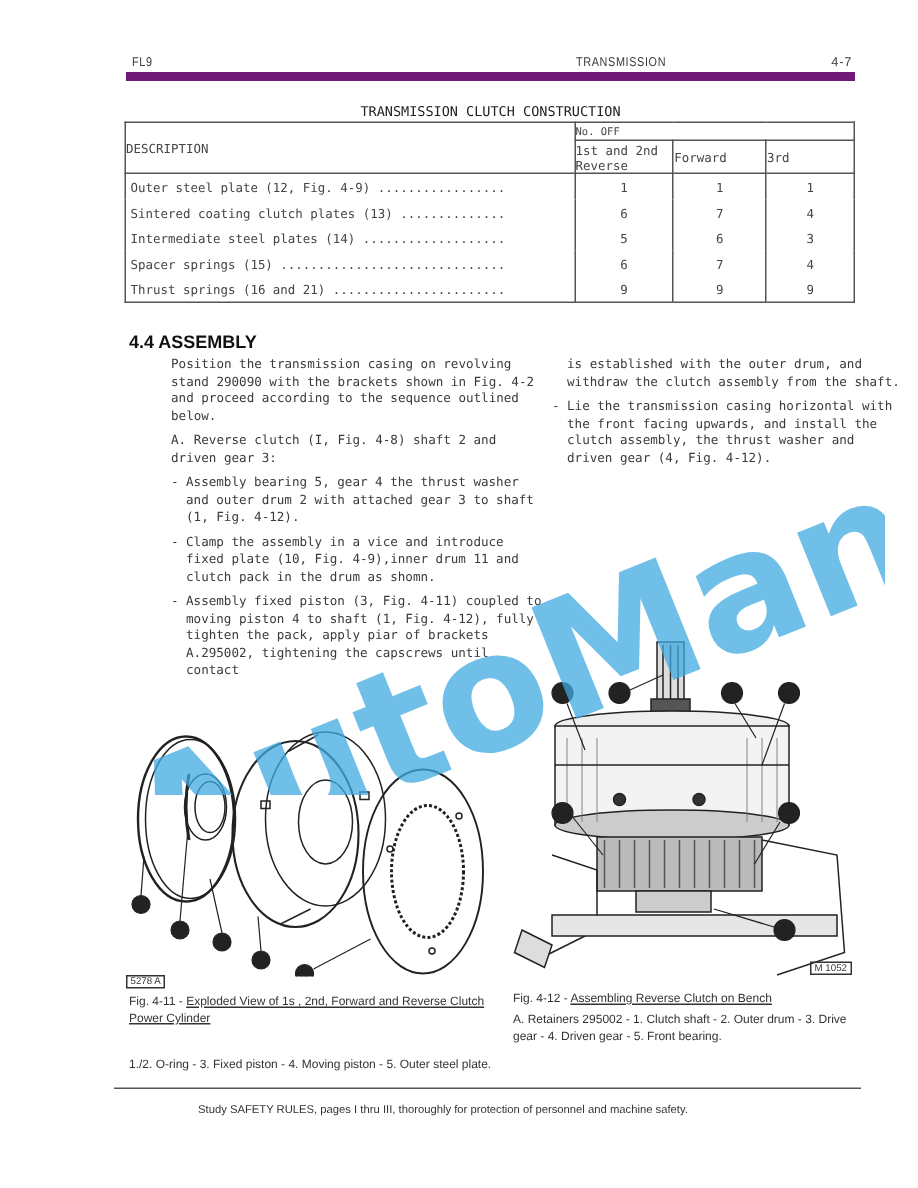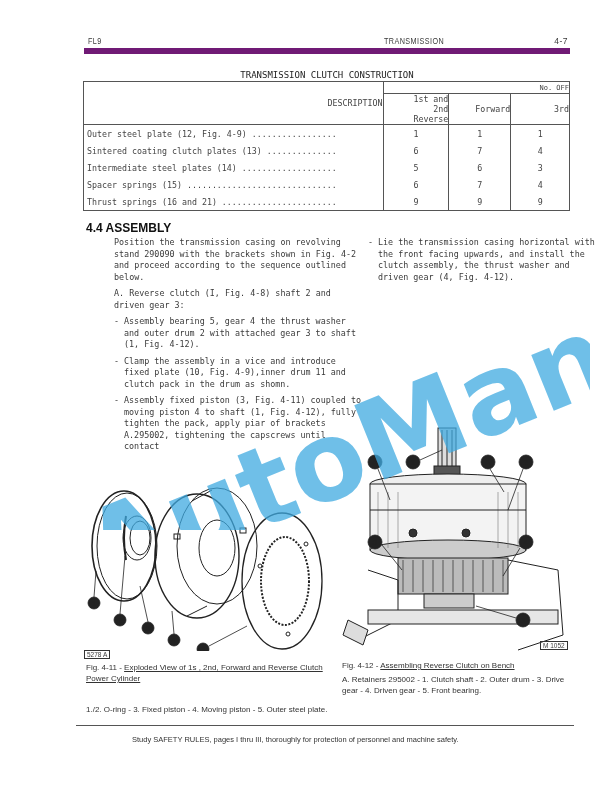--- a/index.html
+++ b/index.html
@@ -4,21 +4,21 @@
   <style>
     html, body { margin: 0; padding: 0; background: #ffffff; }
     body { width: 612px; height: 792px; position: relative; overflow: hidden; font-family: "DejaVu Sans Mono", monospace; color: #3a3a3a; }
     .header { position: absolute; left: 84px; top: 34px; width: 486px; height: 14px; border-bottom: 6px solid #701a75; font-family: "Liberation Sans Narrow", "Liberation Sans", sans-serif; font-size: 8.5px; letter-spacing: 0.5px; }
     .header .left { position: absolute; left: 4px; top: 2px; transform: scaleX(0.85); transform-origin: left; }
     .header .center { position: absolute; left: 300px; top: 2px; transform: scaleX(0.85); transform-origin: left; }
     .header .right { position: absolute; right: 2px; top: 2px; margin-left: 45px; }
     .table-title { position: absolute; left: 84px; top: 70px; width: 486px; text-align: center; font-size: 9px; color: #222; }
     table.clutch { position: absolute; left: 83px; top: 81px; width: 487px; border-collapse: collapse; font-size: 8.3px; color: #444; }
     table.clutch td, table.clutch th { border: 1px solid #555; font-weight: normal; padding: 0; }
-    table.clutch thead th { text-align: right; padding-left: 16px; }
+    table.clutch thead th { text-align: left; }
     table.clutch .noof { height: 11px; font-size: 7px; }
     table.clutch .sub { height: 22px; line-height: 10px; }
     table.clutch tbody td { height: 17px; }
     table.clutch tbody td.desc { text-align: left; padding-left: 3px; white-space: nowrap; overflow: hidden; border-top: none; border-bottom: none; }
     table.clutch tbody td.num { text-align: center; border-top: none; border-bottom: none; }
     table.clutch tbody tr:last-child td { border-bottom: 1px solid #555; }
     .section-title { position: absolute; left: 86px; top: 221px; font-family: Liberation Sans, sans-serif; font-weight: bold; font-size: 12px; color: #111; }
     .col { position: absolute; font-size: 8.4px; line-height: 11.5px; color: #3a3a3a; margin-left: 28px; }
     .col p { margin: 0 0 5px 0; }
     .col .bullet { position: relative; padding-left: 10px; }
@@ -104,20 +104,21 @@
 
 <div class="col col1">
   <p>Position the transmission casing on revolving stand 290090 with the brackets shown in Fig. 4-2 and proceed according to the sequence outlined below.</p>
   <p>A. Reverse clutch (I, Fig. 4-8) shaft 2 and driven gear 3:</p>
   <p class="bullet">Assembly bearing 5, gear 4 the thrust washer and outer drum 2 with attached gear 3 to shaft (1, Fig. 4-12).</p>
   <p class="bullet">Clamp the assembly in a vice and introduce fixed plate (10, Fig. 4-9),inner drum 11 and clutch pack in the drum as shomn.</p>
   <p class="bullet">Assembly fixed piston (3, Fig. 4-11) coupled to moving piston 4 to shaft (1, Fig. 4-12), fully tighten the pack, apply piar of brackets A.295002, tightening the capscrews until contact</p>
 </div>
 
 <div class="col col2">
+  <p style="padding-left:10px">is established with the outer drum, and withdraw the clutch assembly from the shaft.</p>
   <p class="bullet">Lie the transmission casing horizontal with the front facing upwards, and install the clutch assembly, the thrust washer and driven gear (4, Fig. 4-12).</p>
 </div>
 
 <svg class="fig fig1" viewBox="0 0 258 175" xmlns="http://www.w3.org/2000/svg" fill="none" stroke="#222" stroke-width="1">
 
   <ellipse cx="42" cy="70" rx="32" ry="55" stroke-width="1.6"></ellipse>
   <ellipse cx="45" cy="70" rx="30" ry="53"></ellipse>
   <ellipse cx="55" cy="62" rx="14" ry="22"></ellipse>
   <ellipse cx="58" cy="62" rx="10" ry="17"></ellipse>
   <path d="M44 40 Q40 62 44 84" stroke-width="2"></path>

